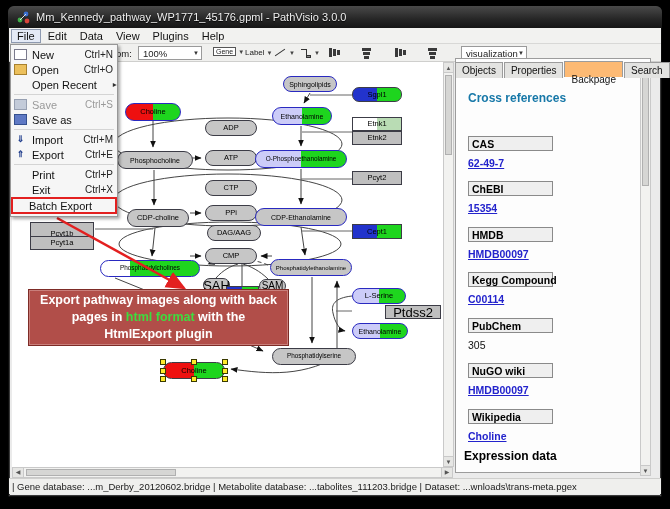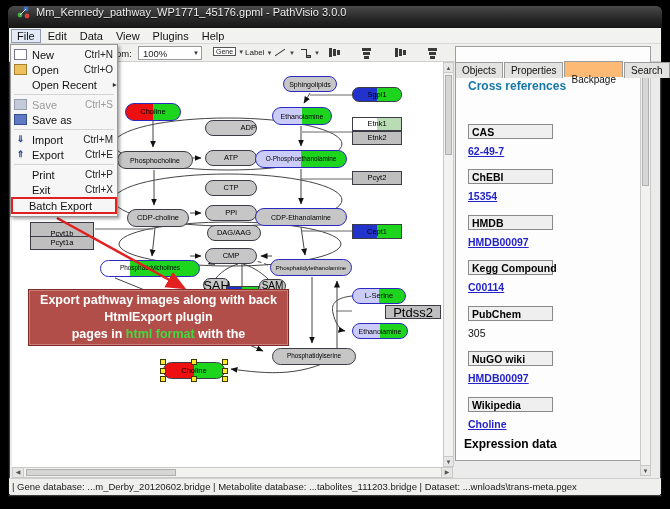--- a/index.html
+++ b/index.html
@@ -4,21 +4,21 @@
 <style>
   * { margin:0; padding:0; box-sizing:border-box; }
   html,body { width:670px; height:509px; background:#000; overflow:hidden;
               font-family:"Liberation Sans", sans-serif; position:relative; }
   .window { position:absolute; left:8px; top:6px; width:654px; height:491px;
             background:#ebebeb; border:1px solid #0c0c0c; border-radius:6px 6px 2px 2px;
             box-shadow:0 0 0 1px #3a3a3a inset; }
   
   .titlebar { position:absolute; left:8px; top:6px; width:654px; height:22px;
               background:linear-gradient(#4a4a4a,#262626 60%,#161616);
-              border-radius:6px 6px 0 0; display:flex; align-items:flex-start; gap:6px;
+              border-radius:6px 6px 0 0; display:flex; align-items:center; gap:6px;
               padding-left:9px; }
   .titlebar span { color:#efefef; font-size:11px; text-shadow:0 1px 1px #000; white-space:nowrap; }
   
   .menubar { position:absolute; left:9px; top:28px; width:652px; height:16px;
              background:#f2f2f0; border-bottom:1px solid #d8d8d6; display:flex;
              align-items:center; padding-left:2px; font-size:11px; color:#111; }
   .menubar .mitem { padding:1px 6px; margin-right:1px; }
   .menubar .mitem.active { border:1px solid #8e9ab0; background:#e4eaf6; padding:0 5px; }
   
   .toolbar { position:absolute; left:9px; top:44px; width:652px; height:18px;
@@ -80,21 +80,21 @@
   .mi-export { color:#23408e; font-weight:bold; }
   
   .callout { position:absolute; left:28px; top:289px; width:261px; height:57px;
              background:#b14e49; border:1px solid #7d2b26; box-shadow:0 0 0 1px #c97f7b inset;
              z-index:55; display:flex; flex-direction:column; justify-content:center;
              text-align:center; color:#fff; font-weight:bold; font-size:12.5px; line-height:1.35; }
   .callout .hl { color:#3fdc3f; }
   
   svg.overlay { position:absolute; left:0; top:0; z-index:60; pointer-events:none; }
   
-  .panel { position:absolute; left:455px; top:46px; width:196px; height:415px;
+  .panel { position:absolute; left:455px; top:58px; width:196px; height:415px;
            background:#fdfdfd; border:1px solid #9c9c9c; }
   .tabs { position:absolute; left:455px; top:62px; height:16px; display:flex;
           z-index:20; font-size:10px; }
   .tab { padding:2px 6px 1px; background:#e3e3e1; border:1px solid #9c9c9c;
          border-bottom:none; margin-right:1px; color:#111; white-space:nowrap; }
   .tab.activetab { background:#fdba74; position:relative; top:-1px; padding-top:12px; }
   .bp-title { position:absolute; left:12px; top:32px; font-weight:bold; font-size:12px;
               color:#1778a8; }
   .bp-head { position:absolute; left:12px; width:85px; height:15px; background:#efefef;
              border:1px solid #8a8a8a; font-weight:bold; font-size:10.5px; color:#000;
@@ -256,21 +256,21 @@
     </div>
     <div class="node box f-bluegreen b-dark" style="left: 340px; top: 25px; width: 50px; height: 15px; font-size: 7.5px; border-radius: 7px;">
       <span>Sgpl1</span>
     </div>
     <div class="node pill f-redgreen b-blue" style="left: 113px; top: 41px; width: 56px; height: 18px; font-size: 7.5px;">
       <span>Choline</span>
     </div>
     <div class="node pill f-lavgreen b-blue" style="left: 260px; top: 45px; width: 60px; height: 18px; font-size: 7px;">
       <span>Ethanolamine</span>
     </div>
-    <div class="node pill f-gray b-dark" style="left: 193px; top: 58px; width: 52px; height: 16px; font-size: 7.5px; justify-content: flex-end;">
+    <div class="node pill f-gray b-dark" style="left: 193px; top: 58px; width: 52px; height: 16px; font-size: 7.5px;">
       <span>ADP</span>
     </div>
     <div class="node box f-whitelightgreen b-dark" style="left: 340px; top: 55px; width: 50px; height: 14px; font-size: 7.5px;">
       <span>Etnk1</span>
     </div>
     <div class="node box f-graybox b-dark" style="left: 340px; top: 69px; width: 50px; height: 14px; font-size: 7.5px;">
       <span>Etnk2</span>
     </div>
     <div class="node pill f-gray b-dark" style="left: 193px; top: 88px; width: 52px; height: 16px; font-size: 7.5px;">
       <span>ATP</span>
@@ -346,24 +346,24 @@
       <i class="handle" style="left: -4px; top: 4.5px;"></i>
       <i class="handle" style="left: 58px; top: 4.5px;"></i>
       <i class="handle" style="left: -4px; top: 13px;"></i>
       <i class="handle" style="left: 27px; top: 13px;"></i>
       <i class="handle" style="left: 58px; top: 13px;"></i>
     </div>
   </div>
 
 <div class="callout">
   <div><span>Export pathway images along with back</span></div>
-  <div><span>HtmlExport plugin</span></div>
   <div>
     <span>pages in </span><span class="hl">html format</span><span> with the</span>
   </div>
+  <div><span>HtmlExport plugin</span></div>
 </div>
 
 <svg class="overlay" width="670" height="509">
   <defs>
     <marker id="rah" markerWidth="9" markerHeight="9" refX="7" refY="3.5" orient="auto">
       <path d="M0,0 L8,3.5 L0,7 Z" fill="#e32020"></path>
     </marker>
   </defs>
   <line x1="57" y1="218" x2="184" y2="288" stroke="#e32020" stroke-width="2.5" marker-end="url(#rah)"></line>
 </svg>

